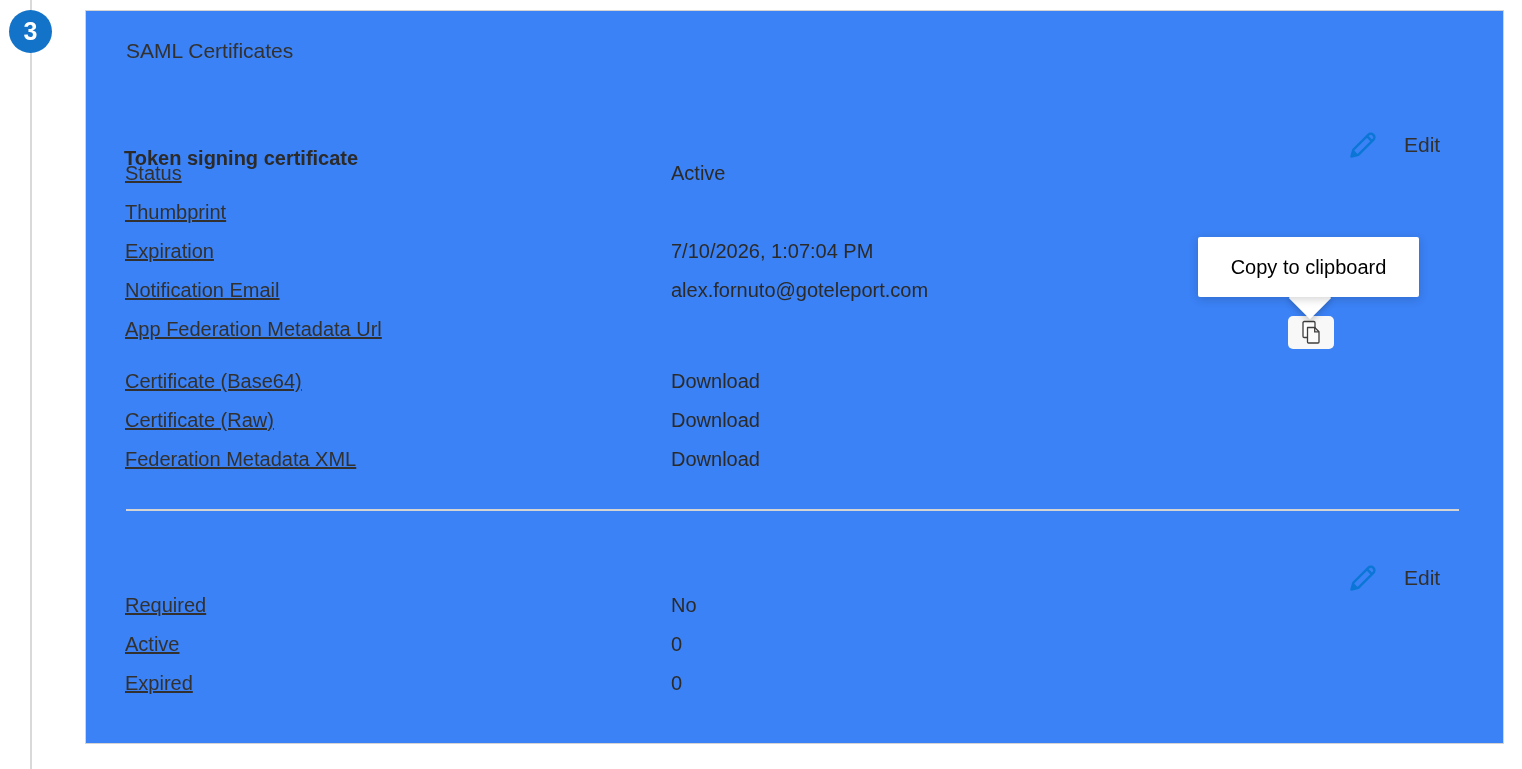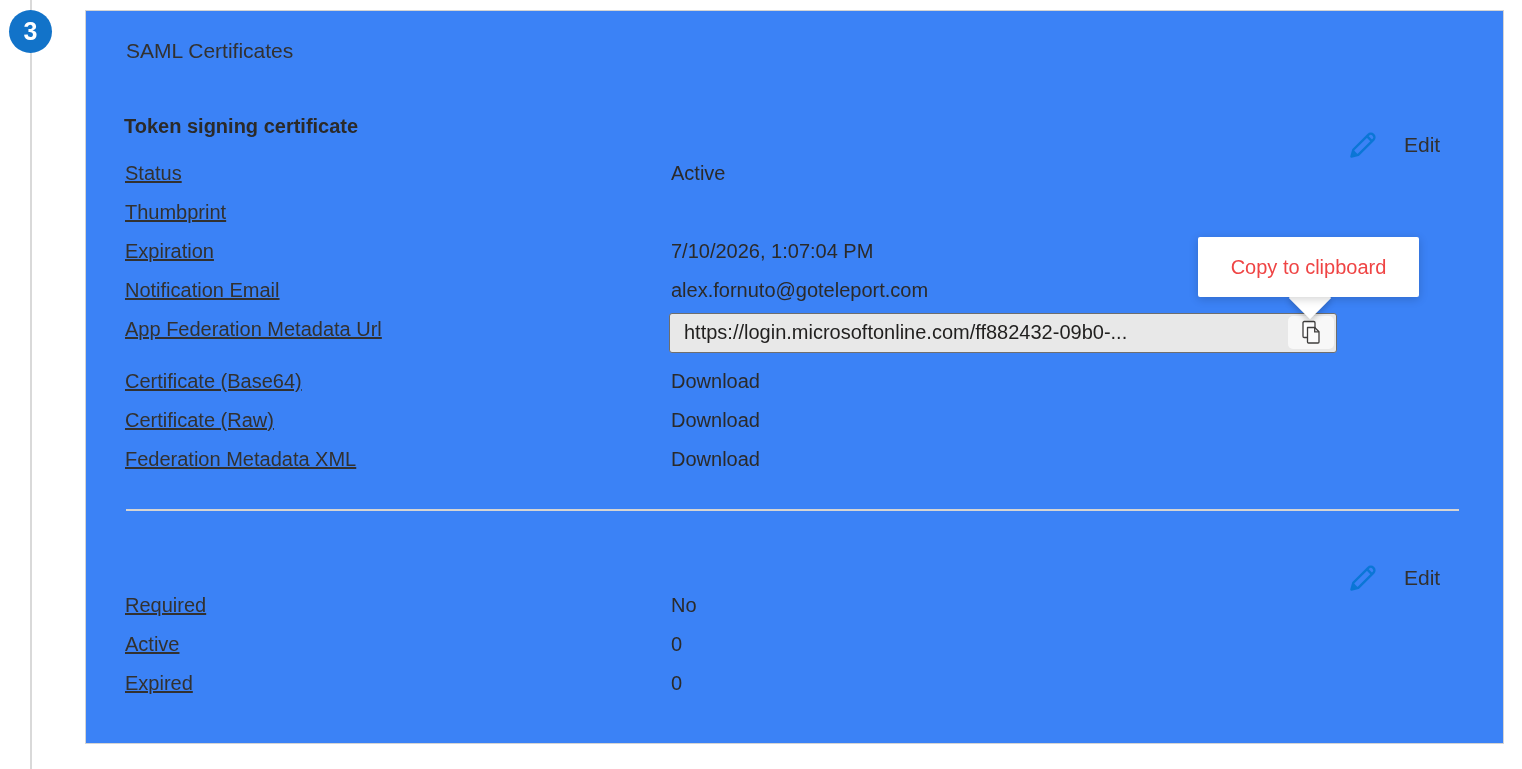--- a/index.html
+++ b/index.html
@@ -22,21 +22,21 @@
   }
   .card {
     position: absolute; left: 85px; top: 10px; width: 1419px; height: 734px;
     background: #3b82f6; border: 1.5px solid #d4d4d4; z-index: 1;
   }
   .card-title {
     position: absolute; left: 40px; top: 28px;
     font-size: 21px; color: #323130;
   }
   .section-heading {
-    position: absolute; left: 38px; font-size: 20px; font-weight: bold; color: #2b2a29;
+    position: absolute; left: 38px; font-size: 20px; font-weight: bold; color: #2b2a29; margin-top: 32px;
   }
   .heading-token { top: 104px; }
   .heading-verification { top: 537px; }
   .edit-btn {
     position: absolute; display: flex; align-items: center; gap: 24px;
     font-size: 21px; color: #323130; cursor: pointer; background: none; border: none;
     font-family: "Liberation Sans", sans-serif; padding: 0;
   }
   .edit-btn-1 { left: 1260px; top: 117px; }
   .edit-btn-2 { left: 1260px; top: 550px; }
@@ -63,21 +63,21 @@
   .copy-icon { width: 22px; height: 27px; display: block; }
   .divider {
     position: absolute; left: 40px; top: 498px; width: 1333px; height: 2px;
     background: #d6d4d2;
   }
   .tooltip {
     position: absolute; left: 1198px; top: 237px; width: 221px; height: 60px;
     background: #ffffff; border-radius: 2px; z-index: 10;
     box-shadow: 0 2px 10px rgba(0,0,0,0.18);
     display: flex; align-items: center; justify-content: center;
-    font-size: 20px; color: #ef4444;
+    font-size: 20px; color: #000000;
   }
   .tooltip-caret {
     position: absolute; left: 1295px; top: 283px; width: 30px; height: 30px;
     background: #ffffff; transform: rotate(45deg); z-index: 9;
     box-shadow: 2px 2px 6px rgba(0,0,0,0.22);
   }
 </style>
 </head>
 <body>
 
@@ -117,21 +117,20 @@
 
   <div class="row r-email">
     <span class="lbl">Notification Email</span>
     <span class="val">alex.fornuto@goteleport.com</span>
   </div>
 
   <div class="row r-url">
     <span class="lbl">App Federation Metadata Url</span>
   </div>
 
-  <div class="url-field" role="textbox" aria-readonly="true">https://login.microsoftonline.com/ff882432-09b0-...</div>
 
   <button class="copy-btn">
     <span>
       <svg class="copy-icon" viewBox="0 0 22 27" aria-hidden="true">
         <rect x="3" y="2.5" width="12" height="16" rx="1.2" fill="#ffffff" stroke="#3f3e3d" stroke-width="1.3"></rect>
         <path d="M7.5 8.5h7.2l4.3 4.3V23a1 1 0 0 1-1 1H8.5a1 1 0 0 1-1-1z" fill="#fbfbfb" stroke="#3f3e3d" stroke-width="1.3" stroke-linejoin="round"></path>
         <path d="M14.7 8.5v4.3H19" fill="none" stroke="#3f3e3d" stroke-width="1.3"></path>
       </svg>
     </span>
   </button>

